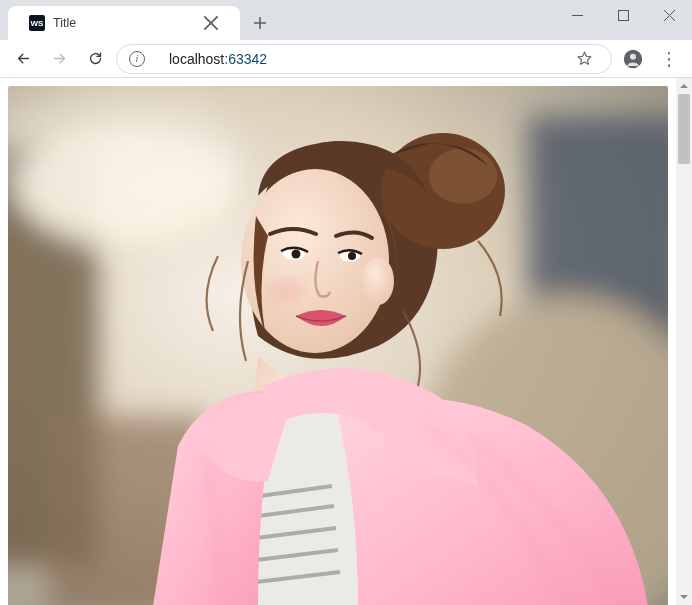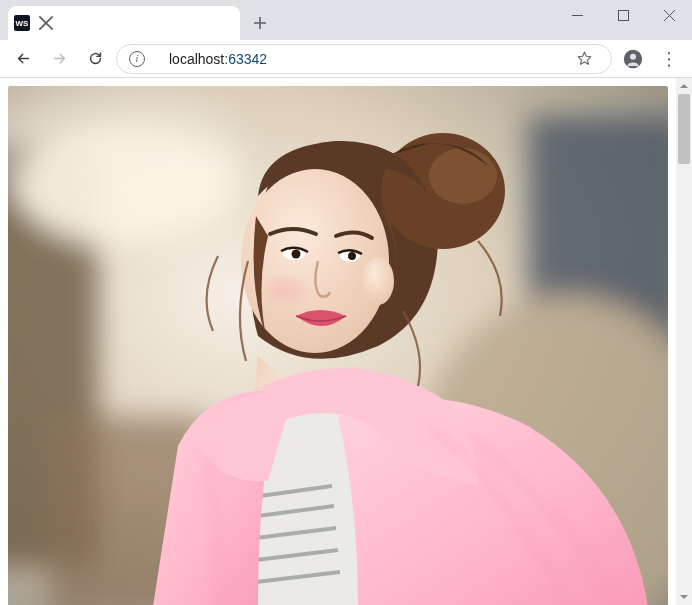--- a/index.html
+++ b/index.html
@@ -18,21 +18,21 @@
     padding-left: 8px;
     position: relative;
   }
   .tab {
     height: 34px;
     width: 232px;
     background: #fff;
     border-radius: 8px 8px 0 0;
     display: flex;
     align-items: center;
-    padding: 0 6px;
+    padding: 0 21px;
     gap: 8px;
     font-size: 12.5px;
     color: #3b3b3b;
   }
   .favicon {
     width: 16px; height: 16px;
     background: #0b1622;
     color: #fff;
     font-size: 8px;
     font-weight: bold;
@@ -162,20 +162,21 @@
     border-radius: 2px;
     cursor: pointer;
   }
 </style>
 </head>
 <body>
 
 <div class="titlebar">
   <div class="tab">
     <div class="favicon">WS</div>
+    <div class="tab-title">Title</div>
     <div class="tab-close">
       <svg viewBox="0 0 12 12">
           <path d="M1 1 L11 11 M11 1 L1 11" stroke="currentColor" stroke-width="1.4" fill="none"></path>
         </svg>
     </div>
   </div>
   <div class="new-tab">
     <svg width="14" height="14" viewBox="0 0 14 14">
         <path d="M7 1 V13 M1 7 H13" stroke="#5f6368" stroke-width="1.6"></path>
       </svg>

